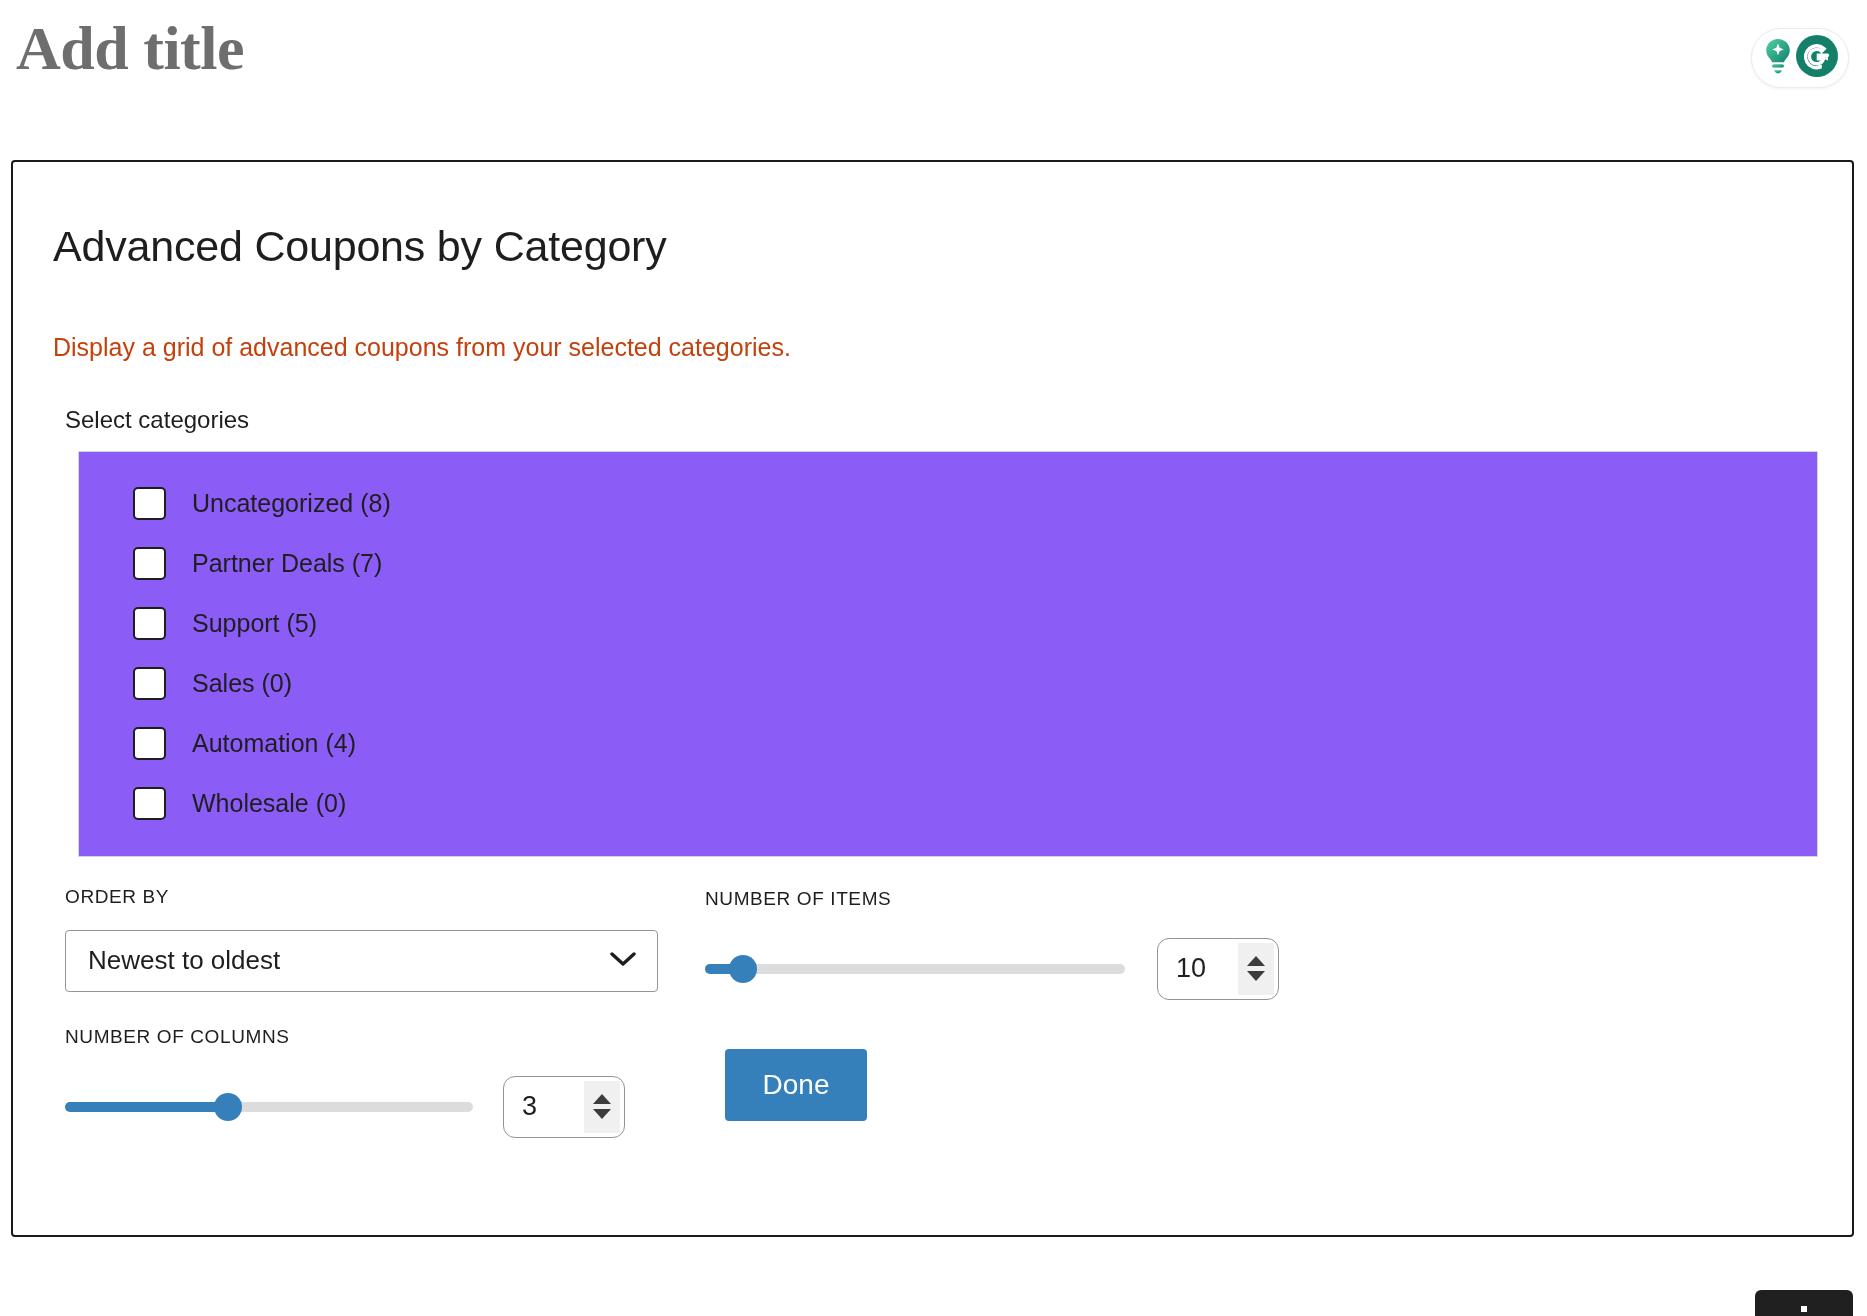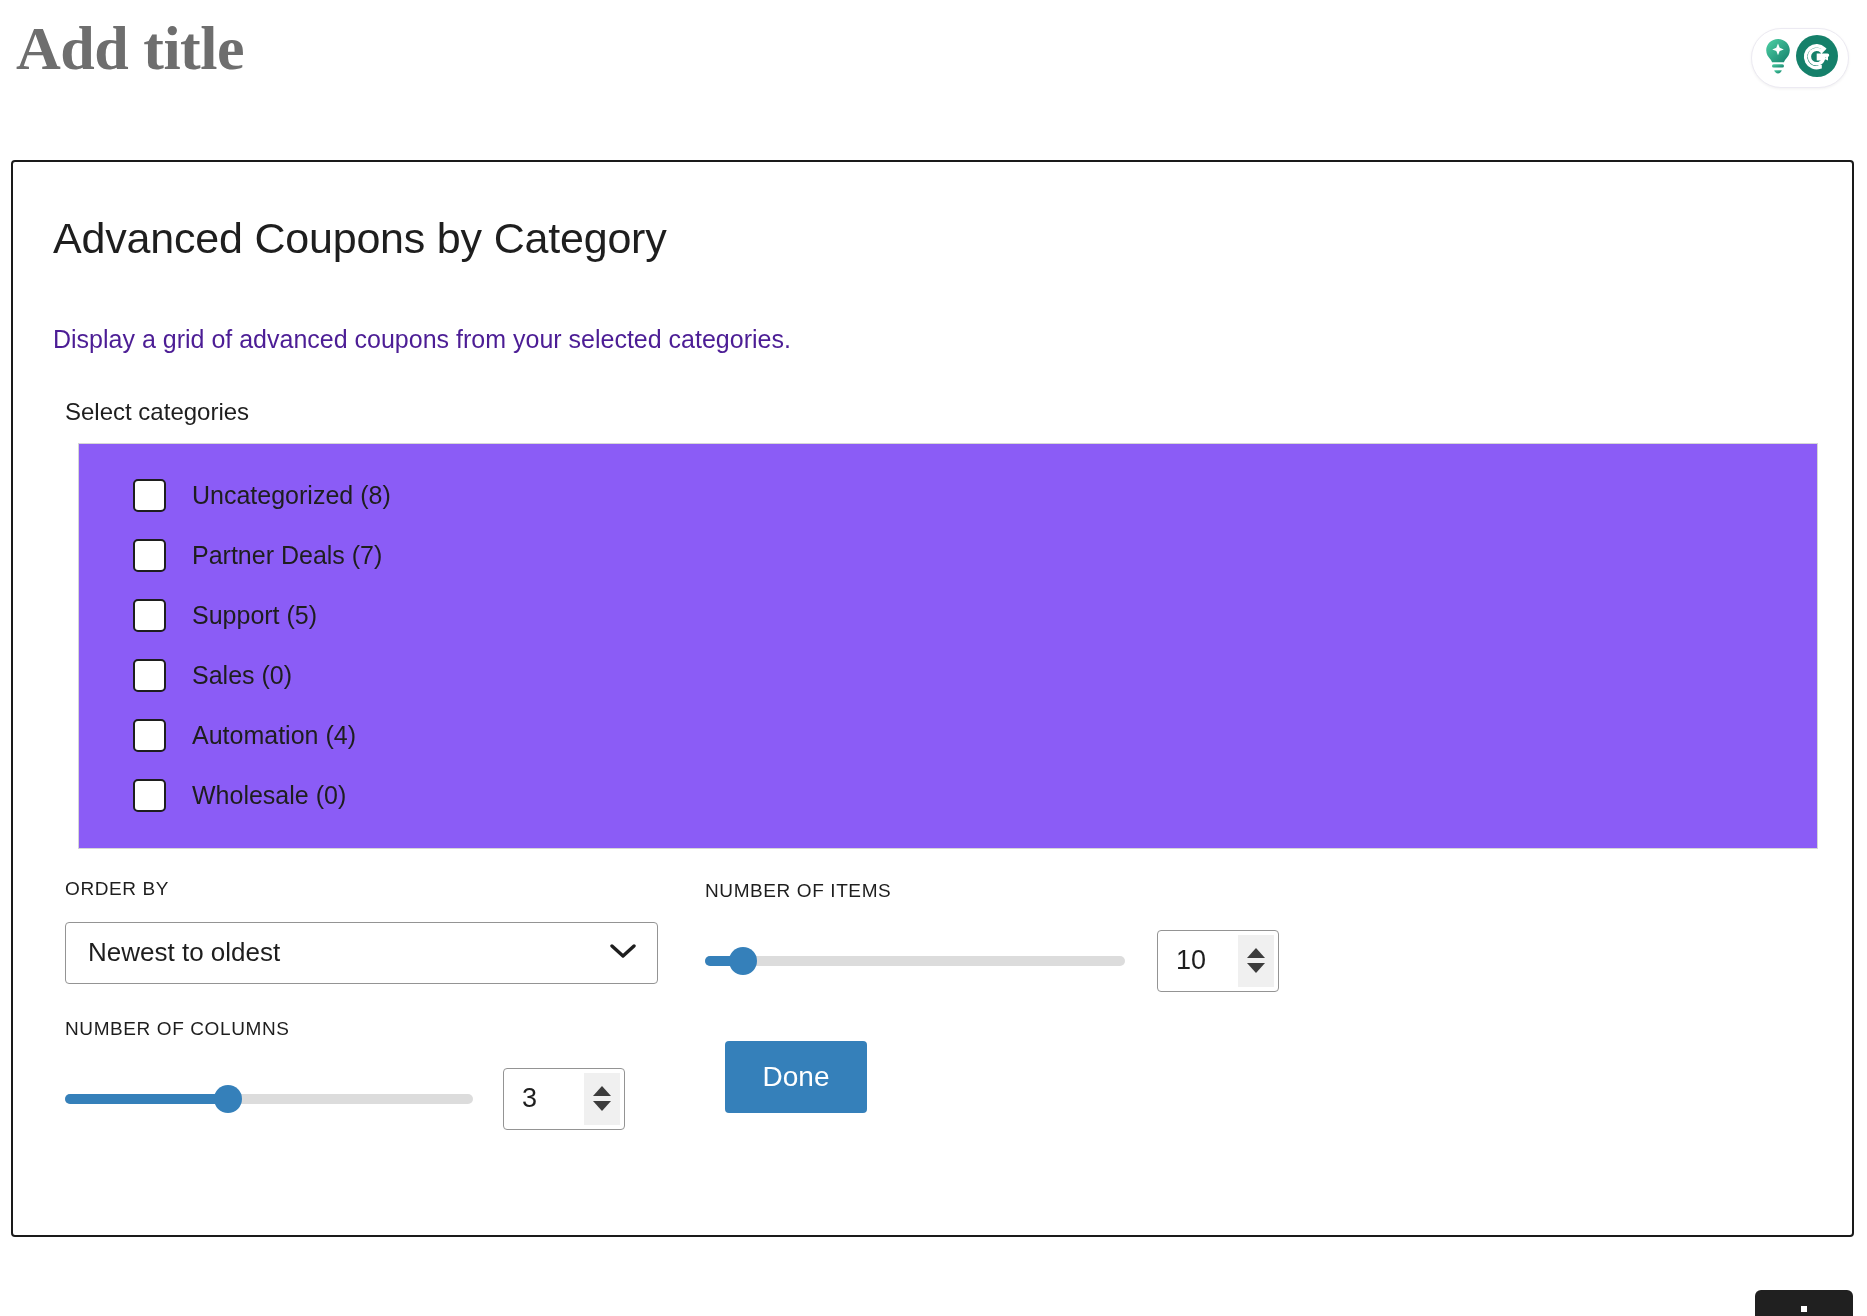--- a/index.html
+++ b/index.html
@@ -70,27 +70,27 @@
 
   .panel-inner {
     padding: 44px 40px 0 40px;
   }
 
   .block-heading {
     font-size: 43px;
     line-height: 1.15;
     color: #1e1e1e;
     font-weight: 400;
-    margin: 8px 0 0 0;
+    margin: 16px 0 0 0;
     letter-spacing: -0.2px;
   }
 
   .block-desc {
     font-size: 25px;
-    color: #4c1d95;
+    color: #c2410c;
     margin-top: 60px;
     line-height: 1.3;
   }
 
   .field-label {
     font-size: 24px;
     color: #1e1e1e;
     margin-top: 42px;
     margin-left: 12px;
     line-height: 1.2;
@@ -213,21 +213,21 @@
     background: #3580ba;
     transform: translate(-50%, -50%);
   }
 
   
   .stepper {
     width: 122px;
     height: 62px;
     box-sizing: border-box;
     border: 1px solid #949494;
-    border-radius: 4px;
+    border-radius: 12px;
     background: #ffffff;
     display: flex;
     align-items: center;
     justify-content: space-between;
     padding-left: 18px;
     padding-right: 4px;
     flex: 0 0 auto;
   }
   .stepper .num {
     font-size: 27px;

